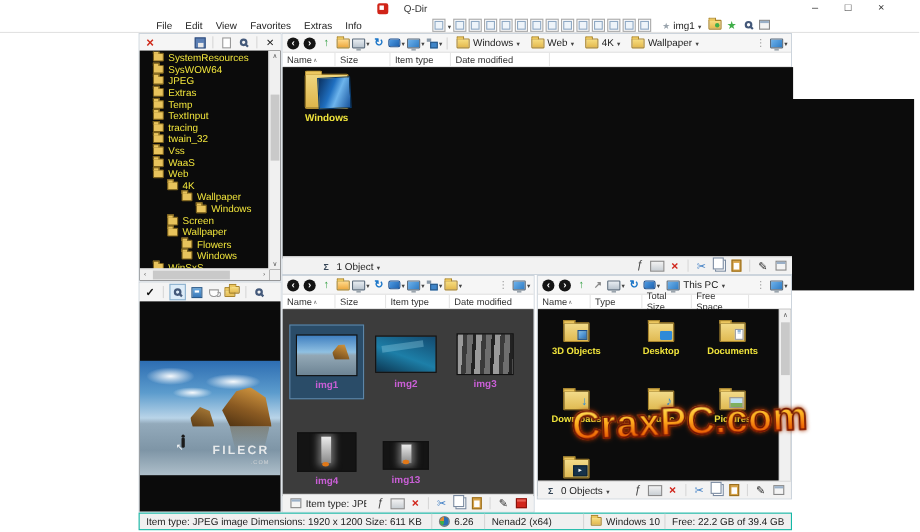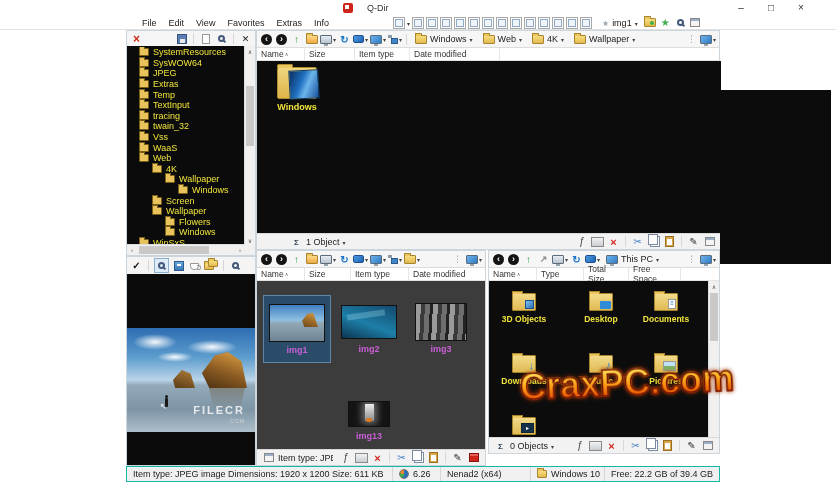--- a/index.html
+++ b/index.html
@@ -603,20 +603,24 @@
         <div class="tname">img1</div>
       </div>
       <div class="cell" style="left:78px;top:14px;">
         <div class="thumb t-sea" style="margin-top:10px"></div>
         <div class="tname" style="margin-top:5px">img2</div>
       </div>
       <div class="cell" style="left:150px;top:14px;">
         <div class="thumb t-rocks"></div>
         <div class="tname">img3</div>
       </div>
+      <div class="cell" style="left:6px;top:104px;height:64px;">
+        <div class="thumb t-rocket"></div>
+        <div class="tname">img4</div>
+      </div>
       <div class="cell" style="left:78px;top:104px;height:64px;">
         <div class="thumb t-rocket t-sm" style="margin-top:16px"></div>
         <div class="tname" style="margin-top:4px">img13</div>
       </div>
     </div>
     <div class="statusrow" style="position:absolute;left:0;bottom:0;width:228px;">
       <span class="icb">
           <span class="ic-winbox"></span>
         </span>
       <span class="lbl" style="white-space:nowrap;overflow:hidden;max-width:96px;">Item type: JPEG image Dimens</span>

